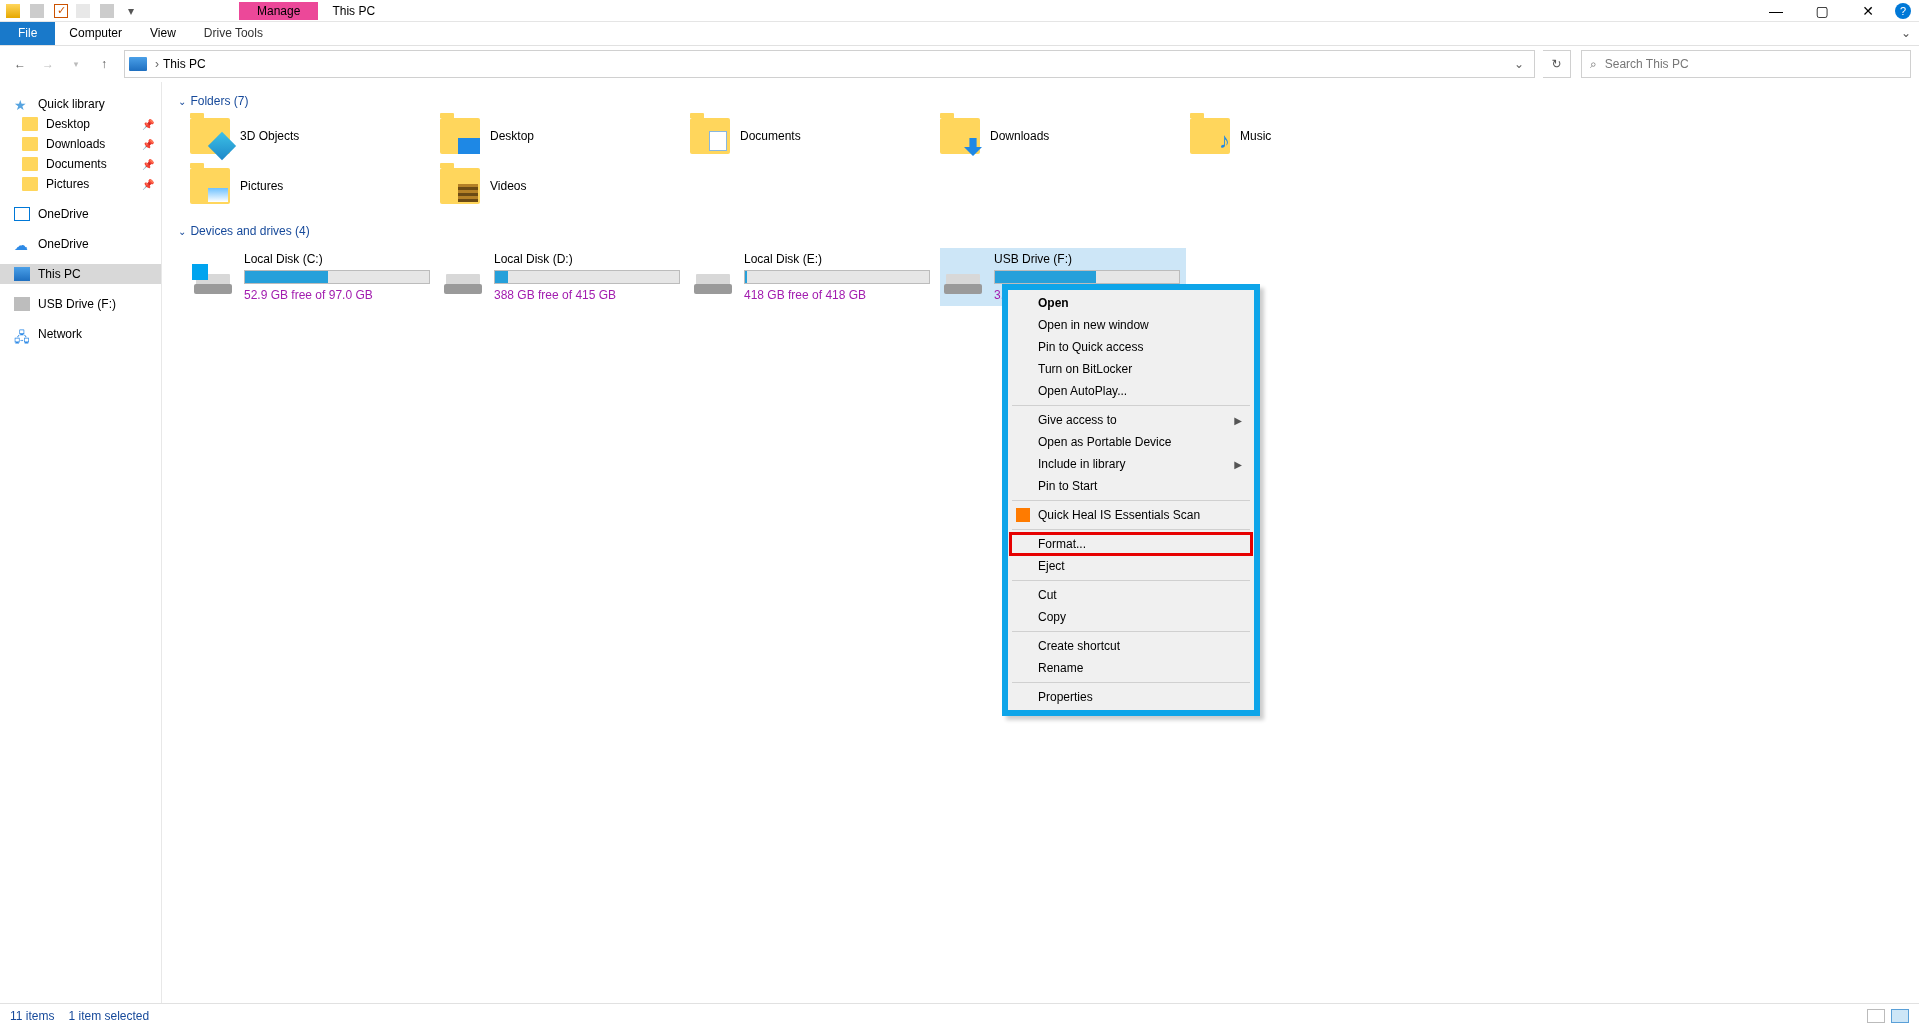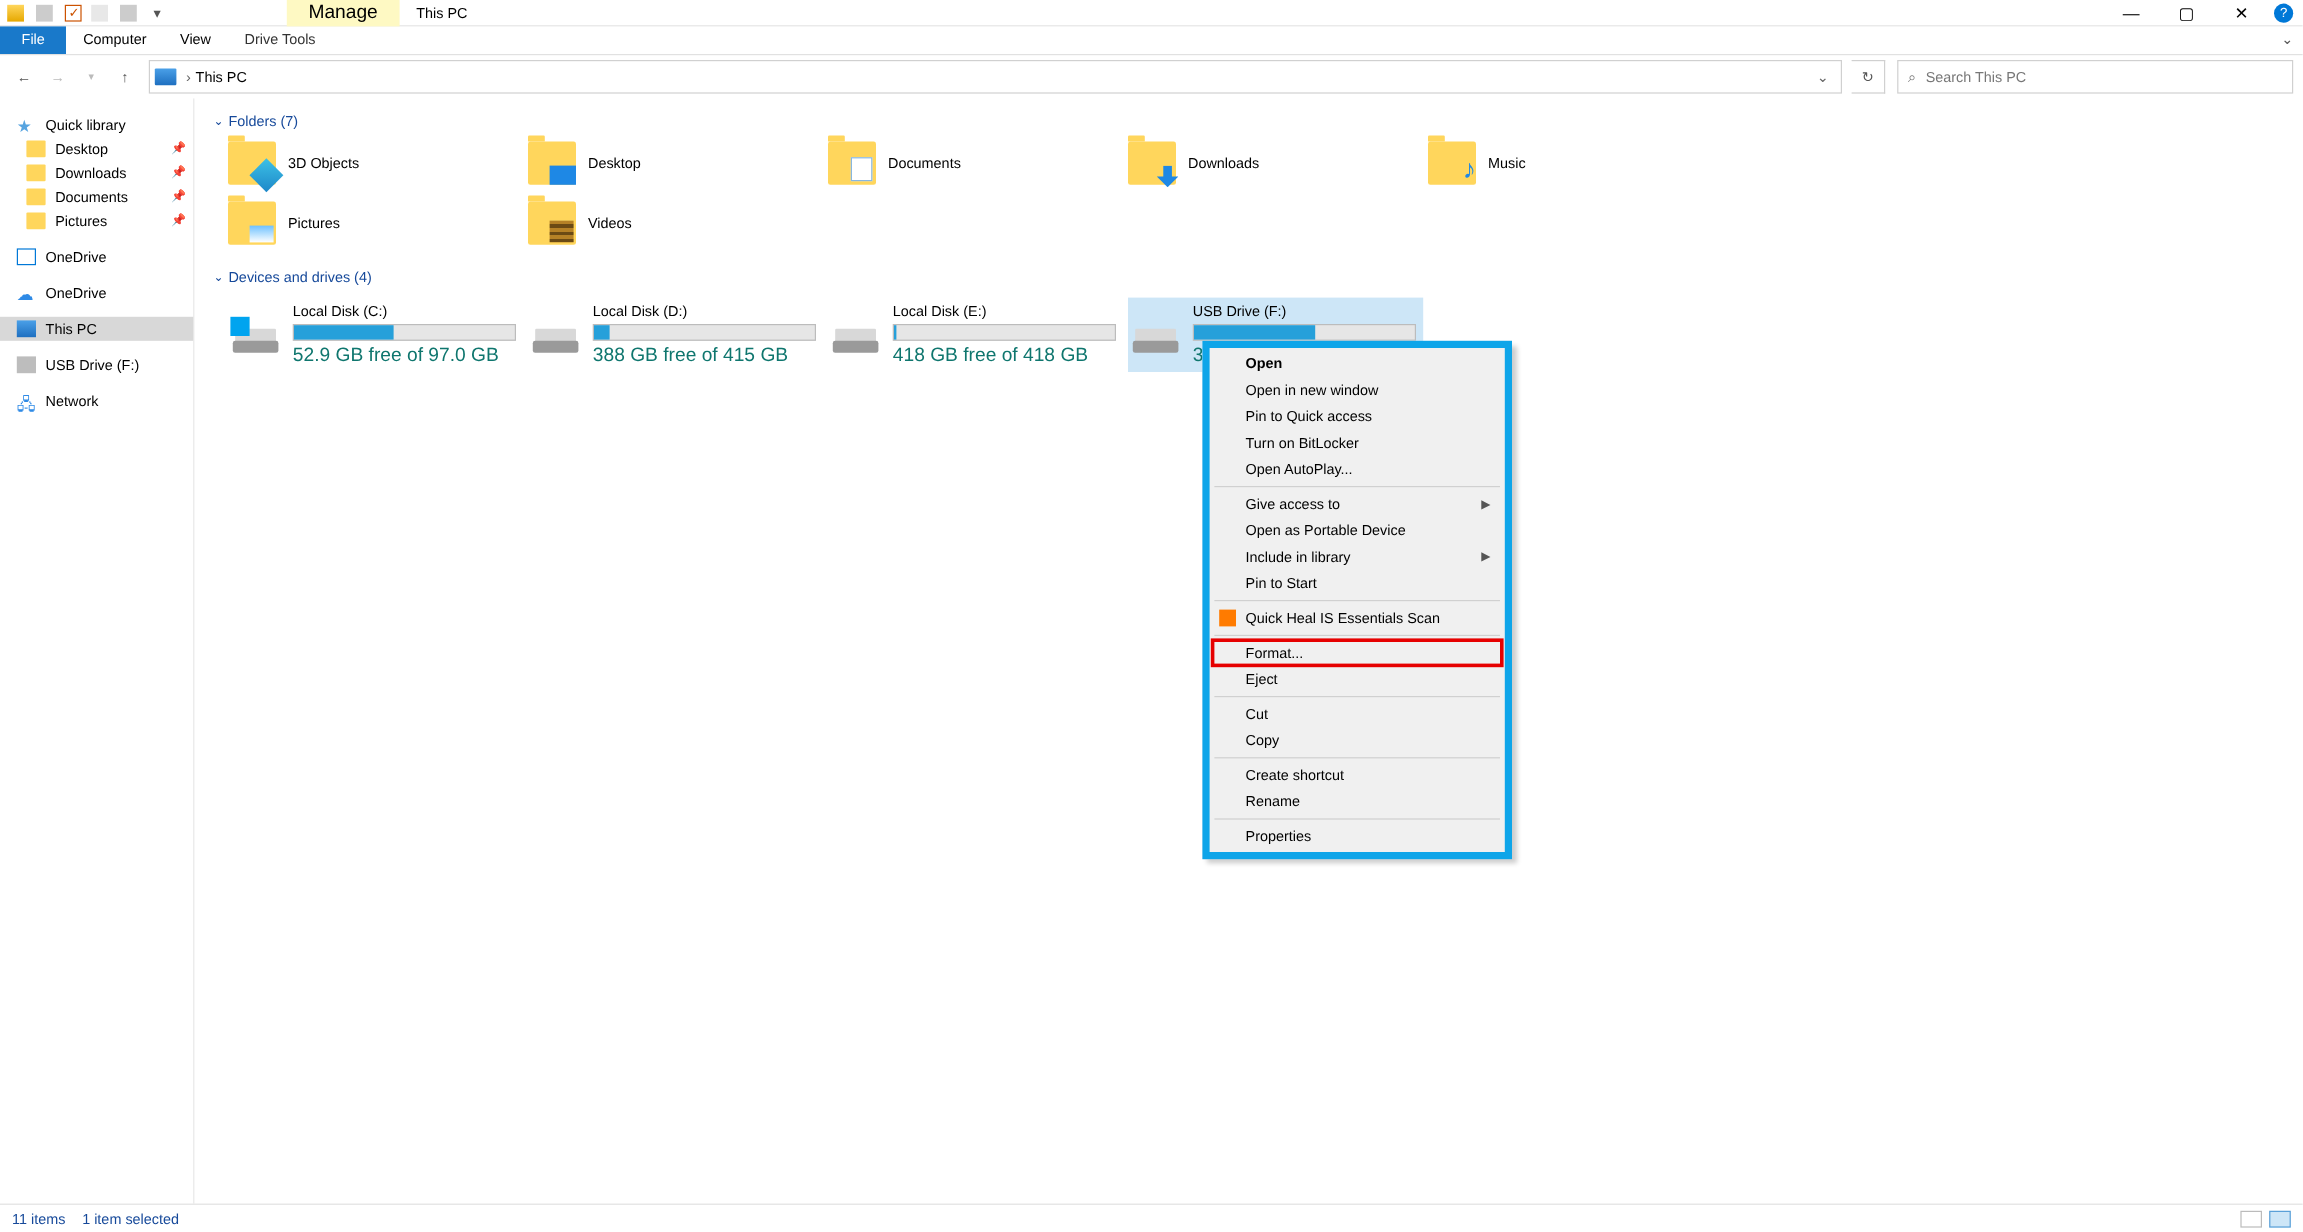--- a/index.html
+++ b/index.html
@@ -3,21 +3,21 @@
 <meta charset="utf-8">
 <style>
 * { margin: 0; padding: 0; box-sizing: border-box; font-family: "Segoe UI", Tahoma, sans-serif; font-size: 12px; }
 body { background: #fff; color: #000; overflow: hidden; width: 1919px; height: 1027px; position: relative; }
 
 
 .titlebar { height: 22px; display: flex; align-items: center; background: #fff; border-bottom: 1px solid #e5e5e5; }
 .titlebar .qa-icons { display: flex; gap: 8px; padding: 0 6px; align-items: center; }
 .titlebar .qa-icons span { width: 14px; height: 14px; display: inline-block; }
 .titlebar .sep { width: 1px; height: 16px; background: #ccc; margin: 0 2px; }
-.titlebar .manage-tab { background: #fef9c3; padding: 2px 18px; margin-left: 95px; font-size: 16px; }
+.titlebar .manage-tab { background: #ec4899; padding: 2px 18px; margin-left: 95px; font-size: 12px; }
 .titlebar .title-text { padding: 0 14px; }
 .win-controls { margin-left: auto; display: flex; }
 .win-controls div { width: 46px; height: 22px; display: flex; align-items: center; justify-content: center; font-size: 14px; }
 .win-controls .help { color: #fff; background: #0078d7; border-radius: 50%; width: 16px; height: 16px; margin: 3px 8px 0 4px; font-size: 11px; }
 
 
 .ribbon { height: 24px; display: flex; align-items: stretch; border-bottom: 1px solid #e1e1e1; }
 .ribbon .tab { padding: 4px 14px; cursor: default; }
 .ribbon .tab.file { background: #1979ca; color: #fff; padding: 4px 18px; }
 .ribbon .tab.contextual { color: #333; }
@@ -63,21 +63,21 @@
 .drive-item.selected { background: #cde6f7; }
 .drive-ico { width: 40px; height: 32px; position: relative; margin-top: 10px; }
 .drive-ico .base { width: 38px; height: 10px; background: #9a9a9a; border-radius: 2px; position: absolute; bottom: 0; }
 .drive-ico .top { width: 34px; height: 12px; background: #d8d8d8; border-radius: 1px; position: absolute; bottom: 8px; left: 2px; }
 .drive-ico .badge { position: absolute; left: -2px; top: 2px; width: 16px; height: 16px; }
 .badge-win { background: #00a4ef; }
 .drive-meta { flex: 1; }
 .drive-name { padding-bottom: 4px; }
 .drive-bar { width: 186px; height: 14px; border: 1px solid #bcbcbc; background: #e6e6e6; margin-bottom: 4px; }
 .drive-bar .fill { height: 100%; background: #26a0da; }
-.drive-free { color: #0f766e; font-size: 16px; }
+.drive-free { color: #a21caf; font-size: 12px; }
 
 
 .ctx { position: absolute; background: #f0f0f0; border: 6px solid #0ea5e9; box-shadow: 4px 4px 4px rgba(0,0,0,.2); width: 258px; padding: 2px; }
 .ctx .row { display: flex; align-items: center; height: 22px; padding: 0 10px 0 28px; position: relative; }
 .ctx .row.bold { font-weight: 600; }
 .ctx .row .arrow { margin-left: auto; font-size: 10px; color: #555; }
 .ctx .sep { height: 1px; background: #d0d0d0; margin: 3px 2px; }
 .ctx .row.highlight { outline: 3px solid #e60000; outline-offset: -2px; }
 .ctx .row .ico-ctx { position: absolute; left: 6px; width: 14px; height: 14px; background: #ff7b00; }
 

